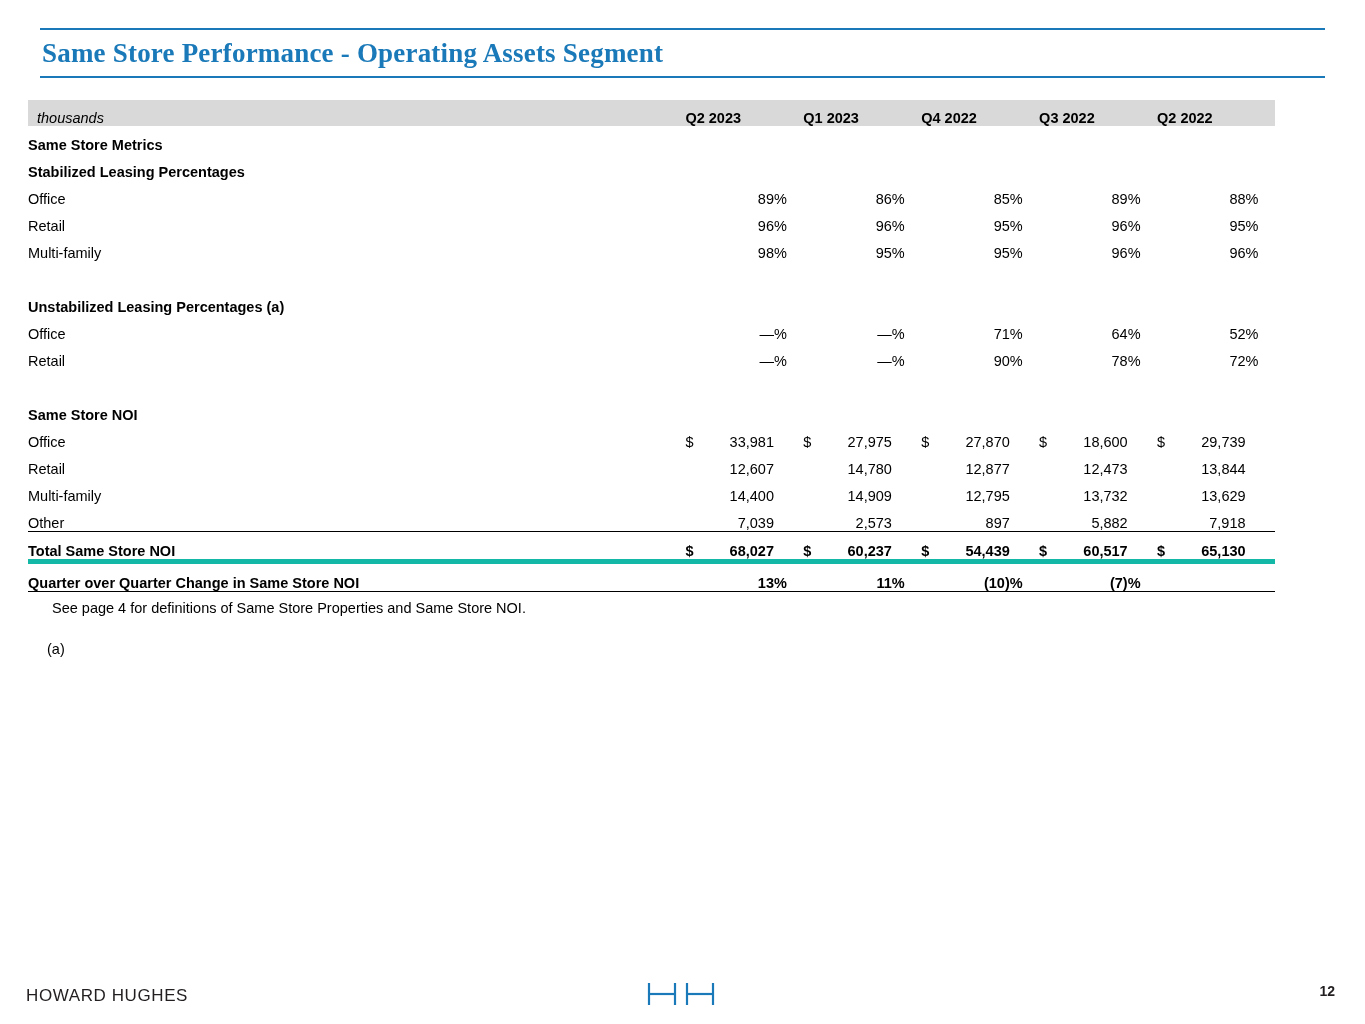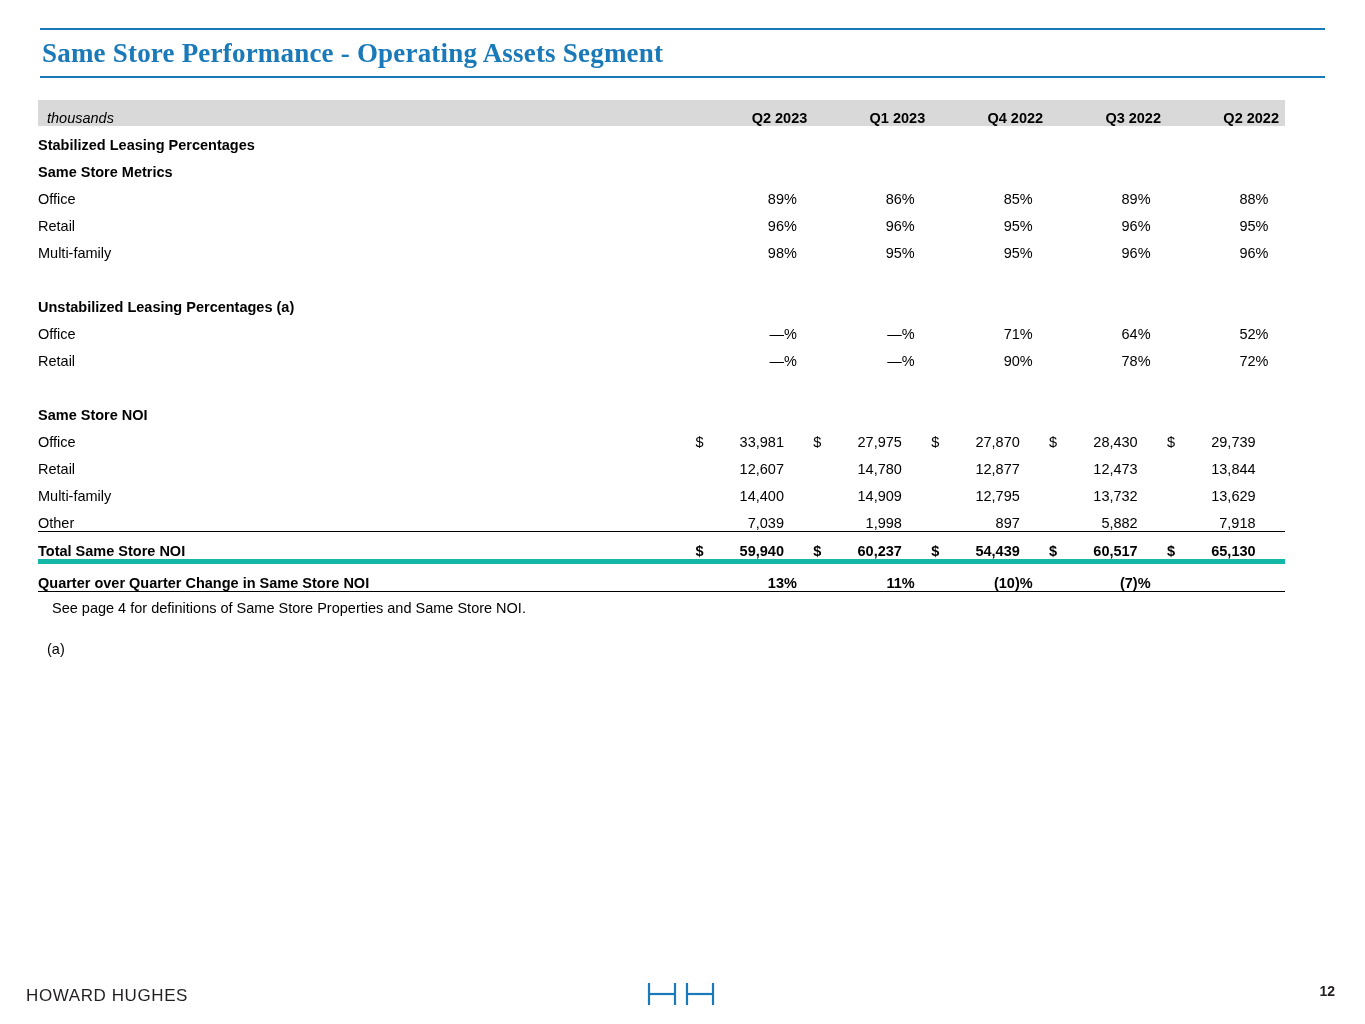--- a/index.html
+++ b/index.html
@@ -45,21 +45,21 @@
     position: absolute;
     left: 40px;
     right: 40px;
     top: 76px;
     height: 2px;
     background: #1a79b8;
   }
 
   table.fin {
     position: absolute;
-    left: 38px;
+    left: 28px;
     top: 100px;
     width: 1247px;
     border-collapse: collapse;
     font-size: 14.5px;
   }
   table.fin td, table.fin th {
     padding: 0;
     vertical-align: bottom;
   }
 
@@ -70,21 +70,21 @@
     font-size: 14.5px;
     padding-bottom: 3px;
   }
   .hdr-units {
     font-style: italic;
     font-weight: normal !important;
     padding-left: 9px !important;
     font-size: 14.5px;
   }
   .hdr-col {
-    text-align: right;
+    text-align: left;
     padding-right: 6px !important;
     margin-top: 30px;
   }
   .lbl-l1 { padding-left: 5px; font-weight: bold; }
   .lbl-l2 { padding-left: 16px; font-weight: bold; }
   .lbl-l3 { padding-left: 28px; font-weight: normal; }
   .lbl-l2n { padding-left: 16px; font-weight: normal; }
 
   .row td { height: 27px; }
   .spacer td { height: 27px; }
@@ -177,26 +177,26 @@
         <tr class="hdr-row">
       <td class="hdr-units">thousands</td>
       <td colspan="3" class="hdr-col">Q2 2023</td>
       <td colspan="3" class="hdr-col">Q1 2023</td>
       <td colspan="3" class="hdr-col">Q4 2022</td>
       <td colspan="3" class="hdr-col">Q3 2022</td>
       <td colspan="3" class="hdr-col">Q2 2022</td>
     </tr>
 
     <tr class="row">
+      <td class="lbl-l1">Same Store Metrics</td>
+      <td colspan="15"></td>
+    </tr>
+
+    <tr class="row">
       <td class="lbl-l2">Stabilized Leasing Percentages</td>
-      <td colspan="15"></td>
-    </tr>
-
-    <tr class="row">
-      <td class="lbl-l1">Same Store Metrics</td>
       <td colspan="15"></td>
     </tr>
 
     <tr class="row">
       <td class="lbl-l3">Office</td>
       <td class="cur"></td>
       <td class="num">89</td>
       <td class="pct-unit">%</td>
       <td class="cur"></td>
       <td class="num">86</td>
@@ -311,21 +311,21 @@
       <td class="cur">$</td>
       <td class="num">33,981</td>
       <td></td>
       <td class="cur">$</td>
       <td class="num">27,975</td>
       <td></td>
       <td class="cur">$</td>
       <td class="num">27,870</td>
       <td></td>
       <td class="cur">$</td>
-      <td class="num">28,430</td>
+      <td class="num">18,600</td>
       <td></td>
       <td class="cur">$</td>
       <td class="num">29,739</td>
       <td></td>
     </tr>
 
     <tr class="row">
       <td class="lbl-l2n">Retail</td>
       <td class="cur"></td>
       <td class="num">12,607</td>
@@ -362,37 +362,37 @@
       <td class="num">13,629</td>
       <td></td>
     </tr>
 
     <tr class="row">
       <td class="lbl-l2n">Other</td>
       <td class="cur"></td>
       <td class="num">7,039</td>
       <td></td>
       <td class="cur"></td>
-      <td class="num">1,998</td>
+      <td class="num">2,573</td>
       <td></td>
       <td class="cur"></td>
       <td class="num">897</td>
       <td></td>
       <td class="cur"></td>
       <td class="num">5,882</td>
       <td></td>
       <td class="cur"></td>
       <td class="num">7,918</td>
       <td></td>
     </tr>
 
     <tr class="row bold topline">
       <td class="lbl-l1">Total Same Store NOI</td>
       <td class="cur">$</td>
-      <td class="num">59,940</td>
+      <td class="num">68,027</td>
       <td></td>
       <td class="cur">$</td>
       <td class="num">60,237</td>
       <td></td>
       <td class="cur">$</td>
       <td class="num">54,439</td>
       <td></td>
       <td class="cur">$</td>
       <td class="num">60,517</td>
       <td></td>

